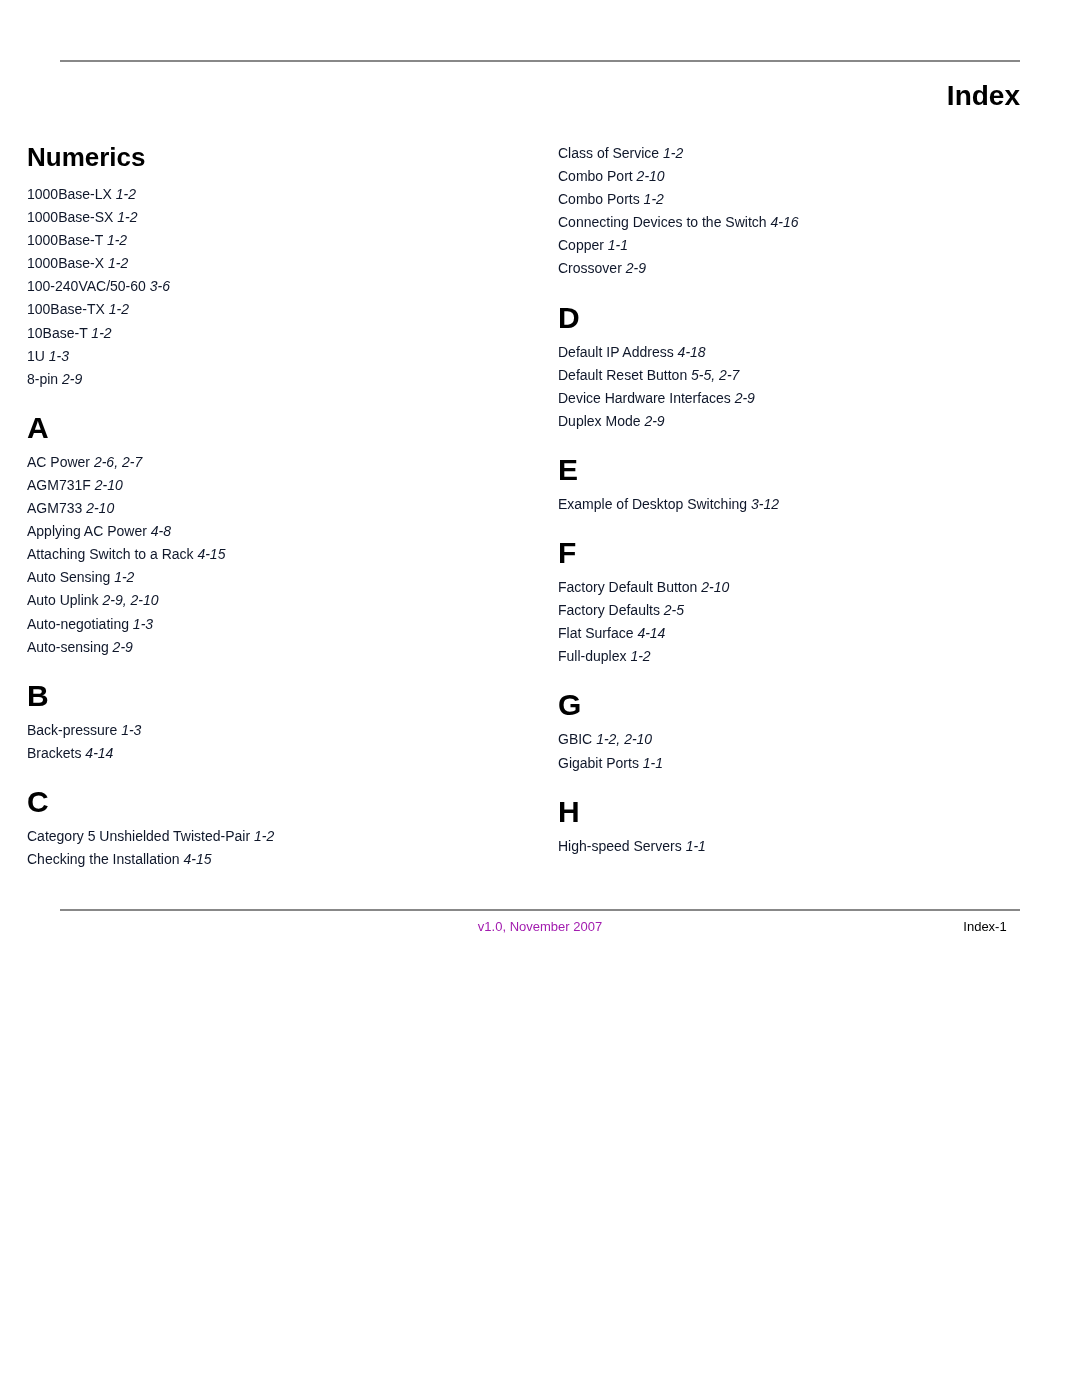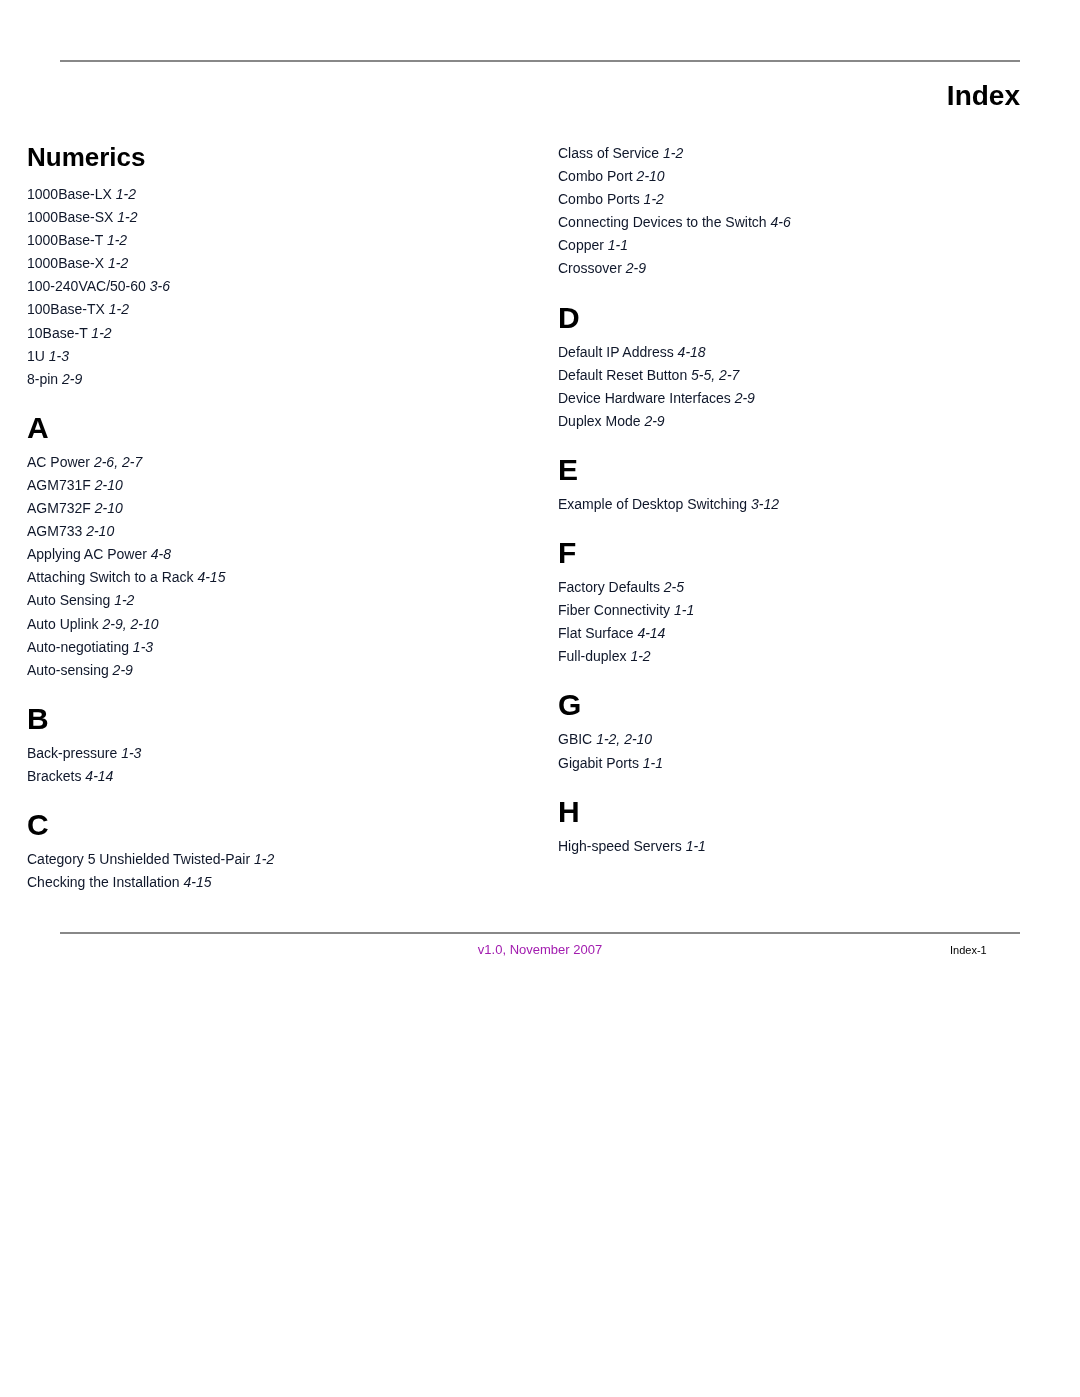--- a/index.html
+++ b/index.html
@@ -76,24 +76,24 @@
       align-items: center;
       padding: 8px 60px 0 60px;
     }
     .footer-version {
       text-align: center;
       font-size: 13px;
       color: #a21caf;
       flex: 1;
     }
     .footer-page {
-      font-size: 11px;
+      font-size: 13px;
       color: #000;
       min-width: 70px;
-      text-align: left;
+      text-align: center;
     }
     .footer-left {
       min-width: 70px;
     }
     .section-block {
       margin-bottom: 8px;
     }
   </style>
 </head>
 <body>
@@ -118,21 +118,20 @@
             <a class="index-link" href="#">10Base-T <span class="page-ref">1-2</span></a>
             <a class="index-link" href="#">1U <span class="page-ref">1-3</span></a>
             <a class="index-link" href="#">8-pin <span class="page-ref">2-9</span></a>
           </div>
       </div>
       <div id="left-sections-list">
           <div class="section-block">
             <div class="section-heading-letter">A</div>
             <a class="index-link" href="#">AC Power <span class="page-ref">2-6, 2-7</span></a>
             <a class="index-link" href="#">AGM731F <span class="page-ref">2-10</span></a>
-            <a class="index-link" href="#">AGM732F <span class="page-ref">2-10</span></a>
             <a class="index-link" href="#">AGM733 <span class="page-ref">2-10</span></a>
             <a class="index-link" href="#">Applying AC Power <span class="page-ref">4-8</span></a>
             <a class="index-link" href="#">Attaching Switch to a Rack <span class="page-ref">4-15</span></a>
             <a class="index-link" href="#">Auto Sensing <span class="page-ref">1-2</span></a>
             <a class="index-link" href="#">Auto Uplink <span class="page-ref">2-9, 2-10</span></a>
             <a class="index-link" href="#">Auto-negotiating <span class="page-ref">1-3</span></a>
             <a class="index-link" href="#">Auto-sensing <span class="page-ref">2-9</span></a>
           </div>
           <div class="section-block">
             <div class="section-heading-letter">B</div>
@@ -146,39 +145,39 @@
           </div>
         </div>
     </div>
 
     <div class="right-col">
       <div id="right-sections-list">
           <div class="section-block">
             <a class="index-link" href="#">Class of Service <span class="page-ref">1-2</span></a>
             <a class="index-link" href="#">Combo Port <span class="page-ref">2-10</span></a>
             <a class="index-link" href="#">Combo Ports <span class="page-ref">1-2</span></a>
-            <a class="index-link" href="#">Connecting Devices to the Switch <span class="page-ref">4-6</span></a>
+            <a class="index-link" href="#">Connecting Devices to the Switch <span class="page-ref">4-16</span></a>
             <a class="index-link" href="#">Copper <span class="page-ref">1-1</span></a>
             <a class="index-link" href="#">Crossover <span class="page-ref">2-9</span></a>
           </div>
           <div class="section-block">
             <div class="section-heading-letter">D</div>
             <a class="index-link" href="#">Default IP Address <span class="page-ref">4-18</span></a>
             <a class="index-link" href="#">Default Reset Button <span class="page-ref">5-5, 2-7</span></a>
             <a class="index-link" href="#">Device Hardware Interfaces <span class="page-ref">2-9</span></a>
             <a class="index-link" href="#">Duplex Mode <span class="page-ref">2-9</span></a>
           </div>
           <div class="section-block">
             <div class="section-heading-letter">E</div>
             <a class="index-link" href="#">Example of Desktop Switching <span class="page-ref">3-12</span></a>
           </div>
           <div class="section-block">
             <div class="section-heading-letter">F</div>
+            <a class="index-link" href="#">Factory Default Button <span class="page-ref">2-10</span></a>
             <a class="index-link" href="#">Factory Defaults <span class="page-ref">2-5</span></a>
-            <a class="index-link" href="#">Fiber Connectivity <span class="page-ref">1-1</span></a>
             <a class="index-link" href="#">Flat Surface <span class="page-ref">4-14</span></a>
             <a class="index-link" href="#">Full-duplex <span class="page-ref">1-2</span></a>
           </div>
           <div class="section-block">
             <div class="section-heading-letter">G</div>
             <a class="index-link" href="#">GBIC <span class="page-ref">1-2, 2-10</span></a>
             <a class="index-link" href="#">Gigabit Ports <span class="page-ref">1-1</span></a>
           </div>
           <div class="section-block">
             <div class="section-heading-letter">H</div>

